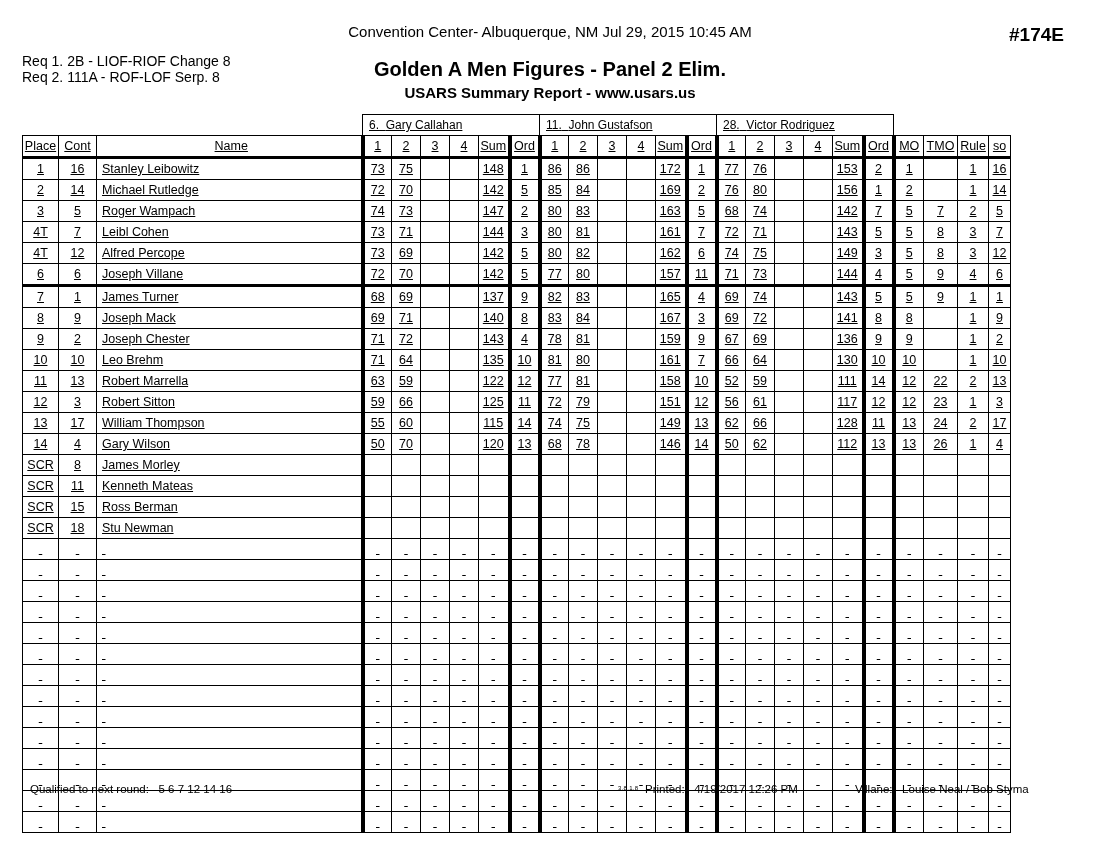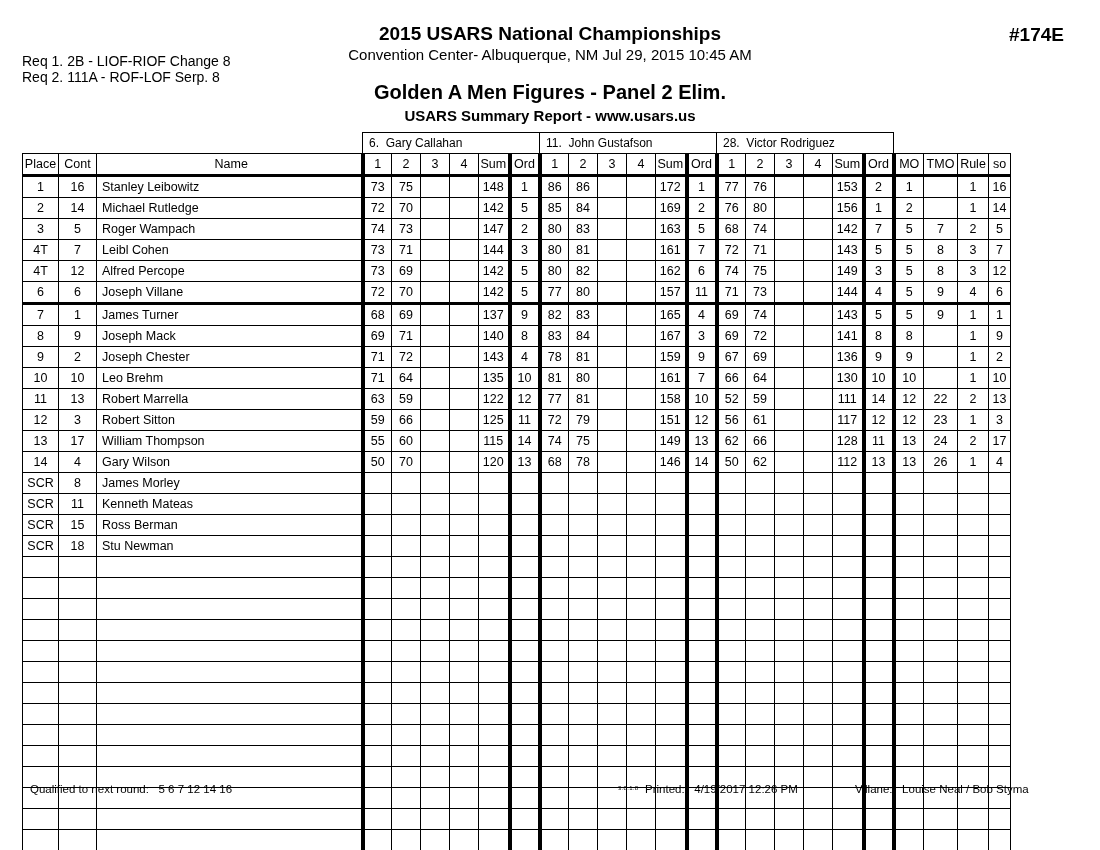--- a/index.html
+++ b/index.html
@@ -60,21 +60,22 @@
     right: 36px;
     top: 24px;
     font-size: 19px;
     font-weight: bold;
   }
 
   
   .grid-wrap {
     position: absolute;
     left: 22px;
-    top: 132px;
+    top: 114px;
+    text-decoration: underline;
   }
   table.grid {
     border-collapse: collapse;
     table-layout: fixed;
     font-size: 12.5px;
   }
   table.grid td, table.grid th {
     border: 1px solid #000000;
     padding: 0;
     margin: 0;
@@ -144,21 +145,20 @@
 </style>
 </head>
 <body>
 
 <div class="req-block">
   <div>Req  1.  2B - LIOF-RIOF Change 8</div>
   <div>Req  2.  111A - ROF-LOF Serp. 8</div>
 </div>
 
 <div class="title-block">
-  <div class="title-main">2015 USARS National Championships</div>
   <div class="title-sub">Convention Center- Albuquerque, NM  Jul 29, 2015  10:45 AM</div>
   <div class="title-event">Golden A Men Figures  -  Panel 2 Elim.</div>
   <div class="title-report">USARS Summary Report - www.usars.us</div>
 </div>
 
 <div class="sheet-no">#174E</div>
 
 <div class="grid-wrap">
   <table class="grid">
     <colgroup>

